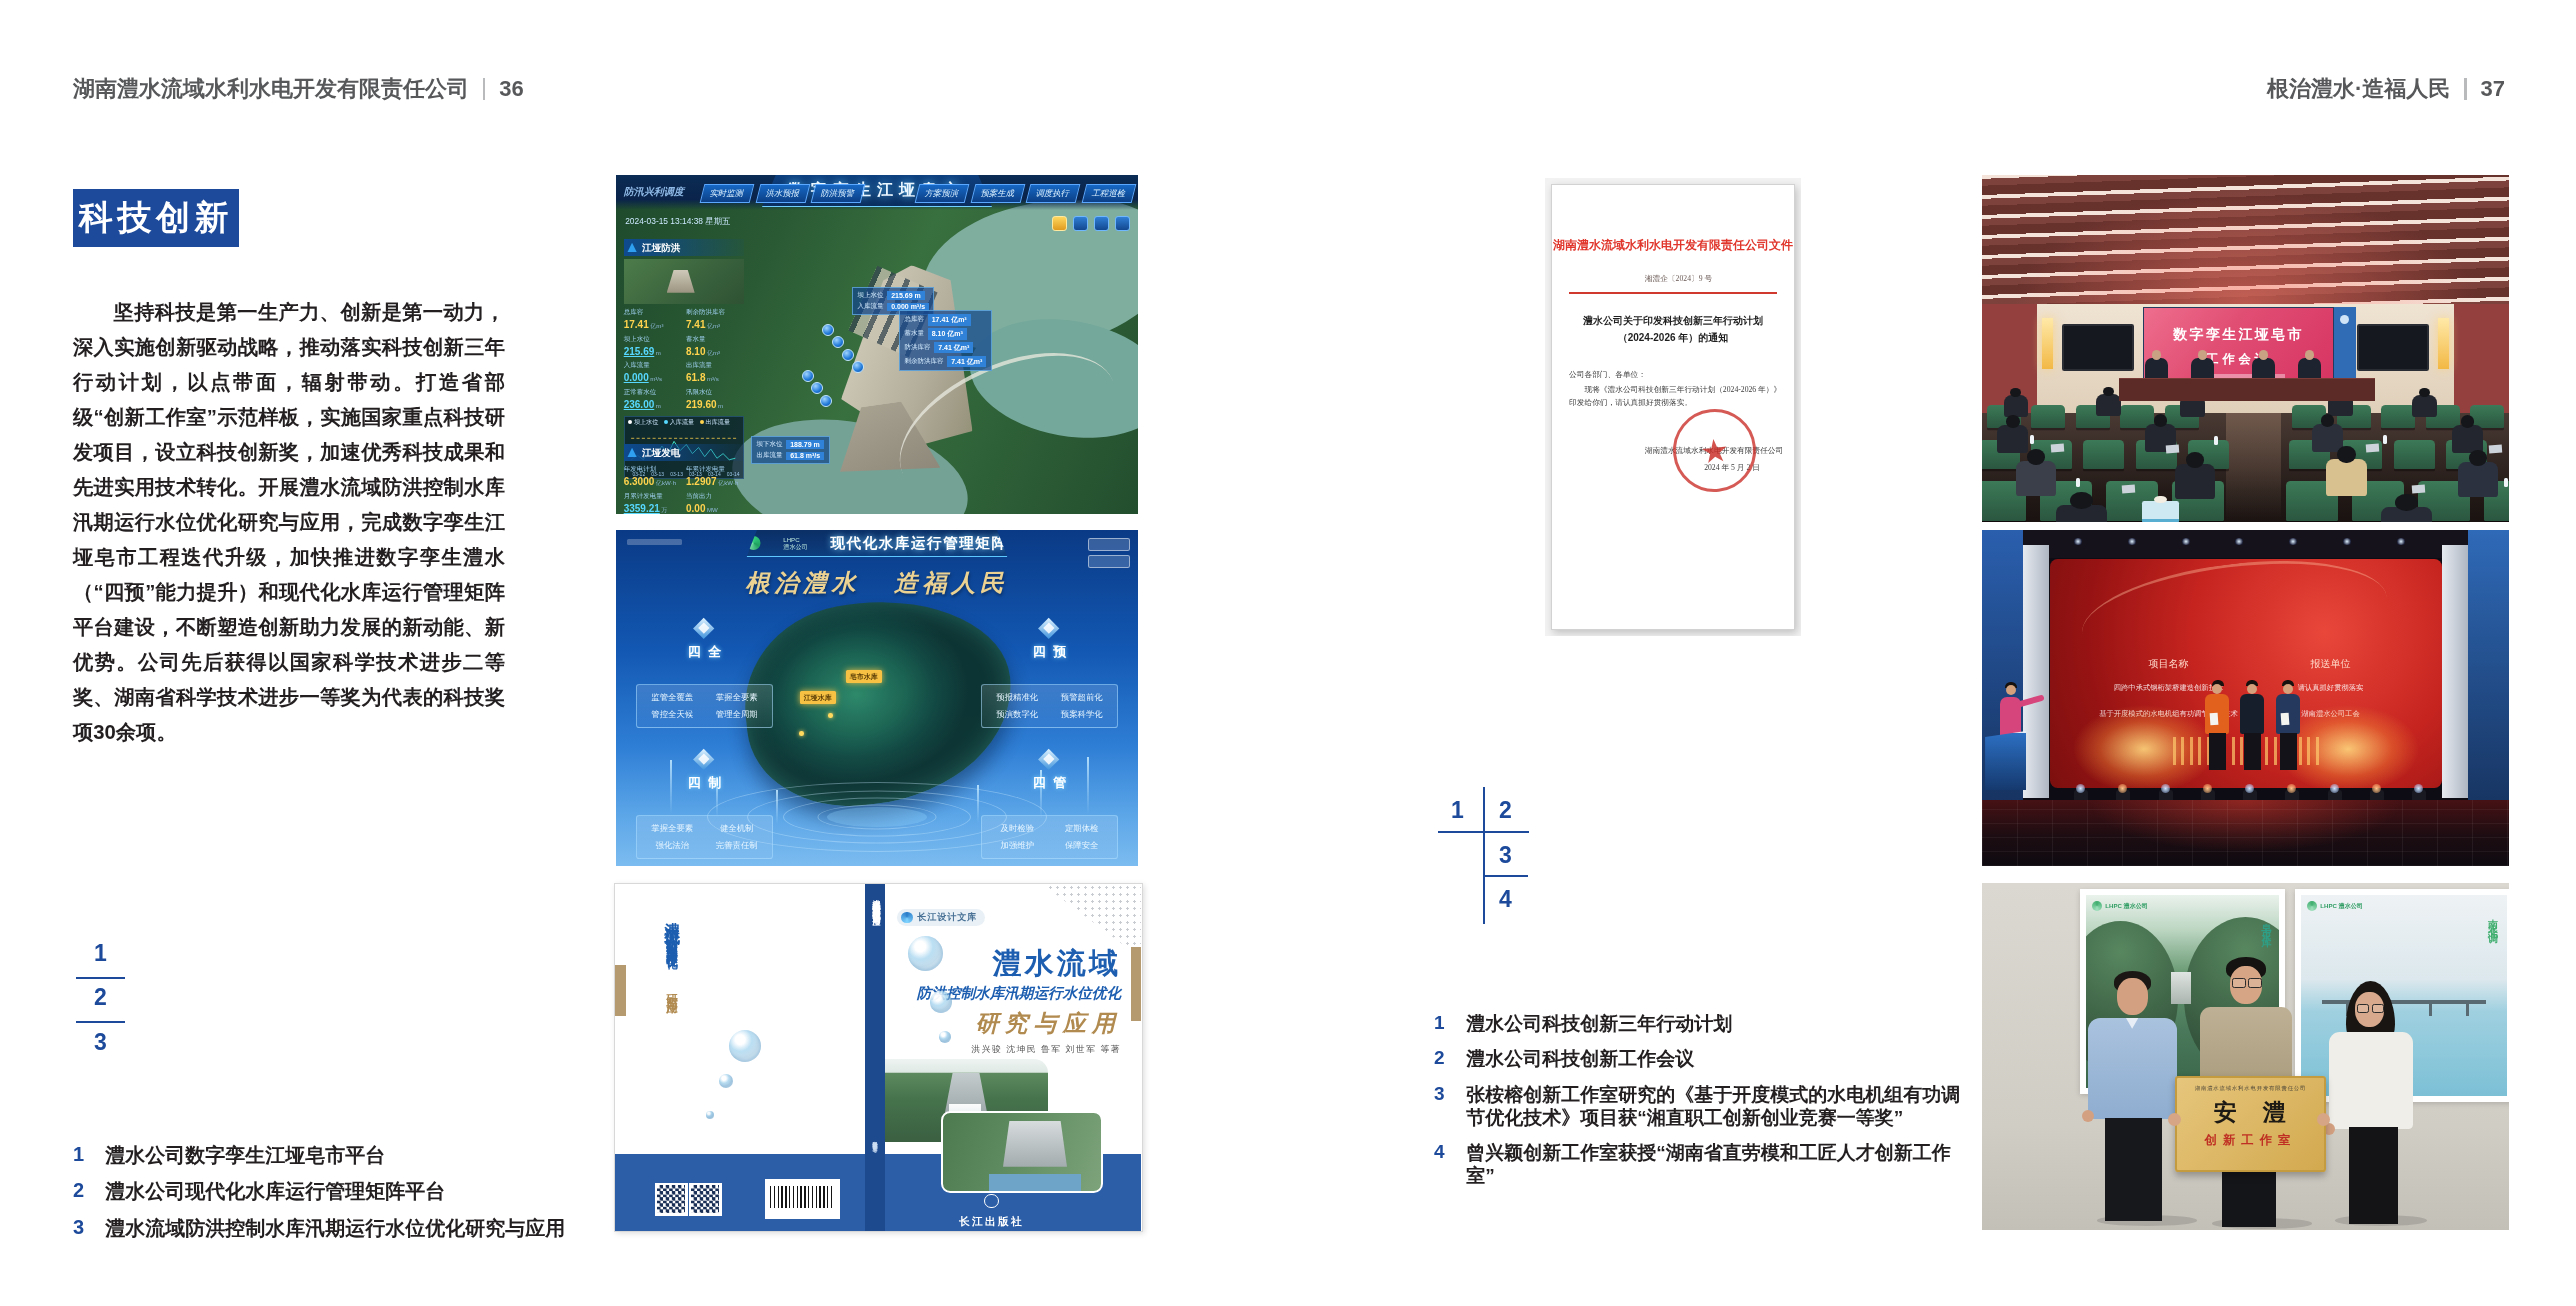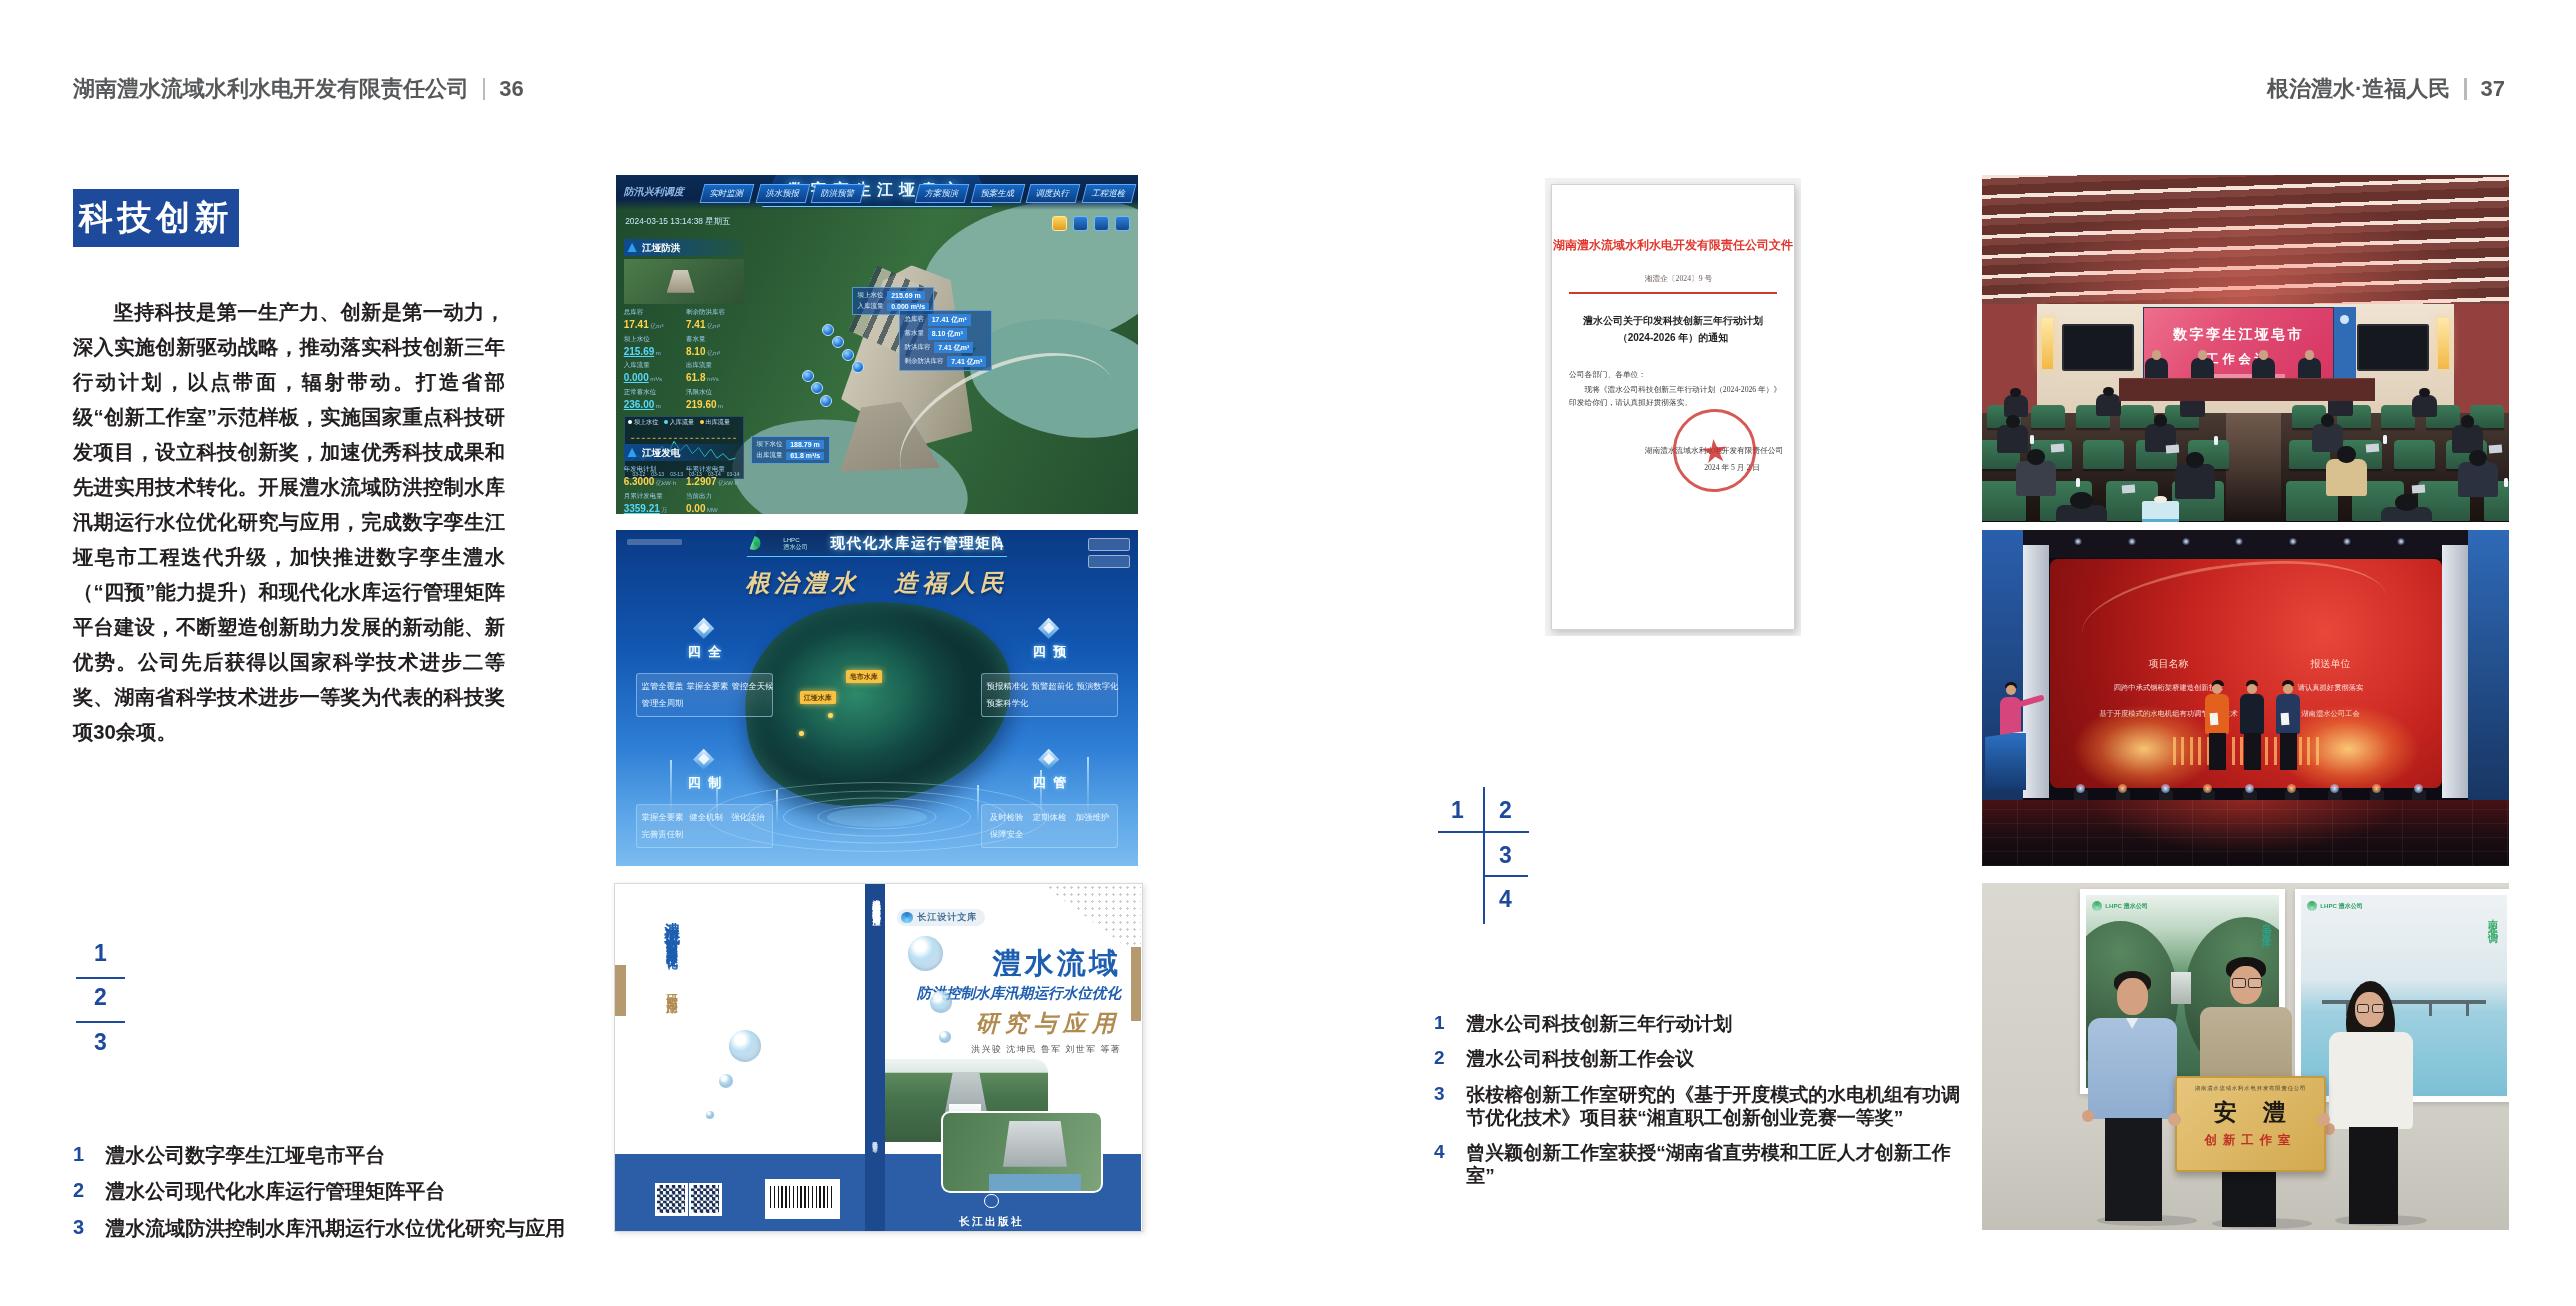--- a/index.html
+++ b/index.html
@@ -99,23 +99,23 @@
   .mx-pill{right:7.7px;width:40px;height:11.5px;background:rgba(255,255,255,.18);border:0.8px solid rgba(255,255,255,.5);border-radius:2.3px;}
   .mx-slogan{left:50%;transform:translateX(-50%);top:37px;display:flex;gap:34px;font-family:"DejaVu Serif","Liberation Serif",serif;
              font-size:24px;font-weight:bold;font-style:italic;color:#ecd292;letter-spacing:4.6px;white-space:nowrap;
              text-shadow:0.8px 1.5px 3.1px rgba(0,0,0,.35);}
   .mx-panel{width:137px;text-align:center;}
   .mx-ic{margin:0 auto;width:23px;height:20px;position:relative;}
   .mx-ic i{position:absolute;left:3.1px;top:1.5px;width:15.4px;height:15.4px;transform:rotate(45deg);
            background:linear-gradient(135deg,#dff3ff,#3f93dd);}
   .mx-ic b{position:absolute;left:7px;top:5.4px;width:7.7px;height:7.7px;transform:rotate(45deg);background:#fff;opacity:.85;}
   .mx-name{margin-top:3.8px;font-size:13px;font-weight:bold;color:#fff;letter-spacing:7.7px;text-indent:7.7px;text-shadow:0 0 4.6px #7fd4ff;}
-  .mx-box{margin-top:12px;border:0.8px solid rgba(170,220,255,.55);border-radius:3.1px;padding:7px 4.6px;
+  .mx-box{margin-top:23px;border:0.8px solid rgba(170,220,255,.55);border-radius:3.1px;padding:7px 4.6px;
           background:linear-gradient(180deg,rgba(255,255,255,.14),rgba(255,255,255,.04));
-          display:grid;grid-template-columns:1fr 1fr 1fr;gap:6.1px 3.1px;}
+          display:grid;grid-template-columns:1fr 1fr;gap:6.1px 3.1px;}
   .mx-item{font-size:8.4px;color:#e8f6ff;white-space:nowrap;}
   .mx-map{left:129px;top:72px;width:267px;height:201px;transform:rotate(-6deg);opacity:.97;
           background:radial-gradient(closest-side at 42% 45%,#2f8a68,#1c6450 45%,#12473f 72%,#0d3330 100%);
           border-radius:44% 56% 58% 42% / 52% 46% 58% 44%;
           box-shadow:0 12.3px 20px rgba(0,20,50,.45), inset 0 0 26px rgba(120,255,220,.25);}
   .mx-mk{background:#f7c243;color:#5a3c06;font-size:7px;font-weight:bold;padding:1.5px 3.8px;border-radius:1.5px;
          box-shadow:0 0 6.1px rgba(247,194,67,.9);white-space:nowrap;}
   .mx-dot{width:4.6px;height:4.6px;border-radius:50%;background:#ffd95e;box-shadow:0 0 4.6px #ffd95e;}
   .mx-rip{left:50%;top:287px;transform:translate(-50%,-50%);border:1.5px solid rgba(200,235,255,.38);border-radius:50%;}
   .mx-glow{left:50%;top:287px;transform:translate(-50%,-50%);width:100px;height:20px;border-radius:50%;background:rgba(150,215,255,.3);}

